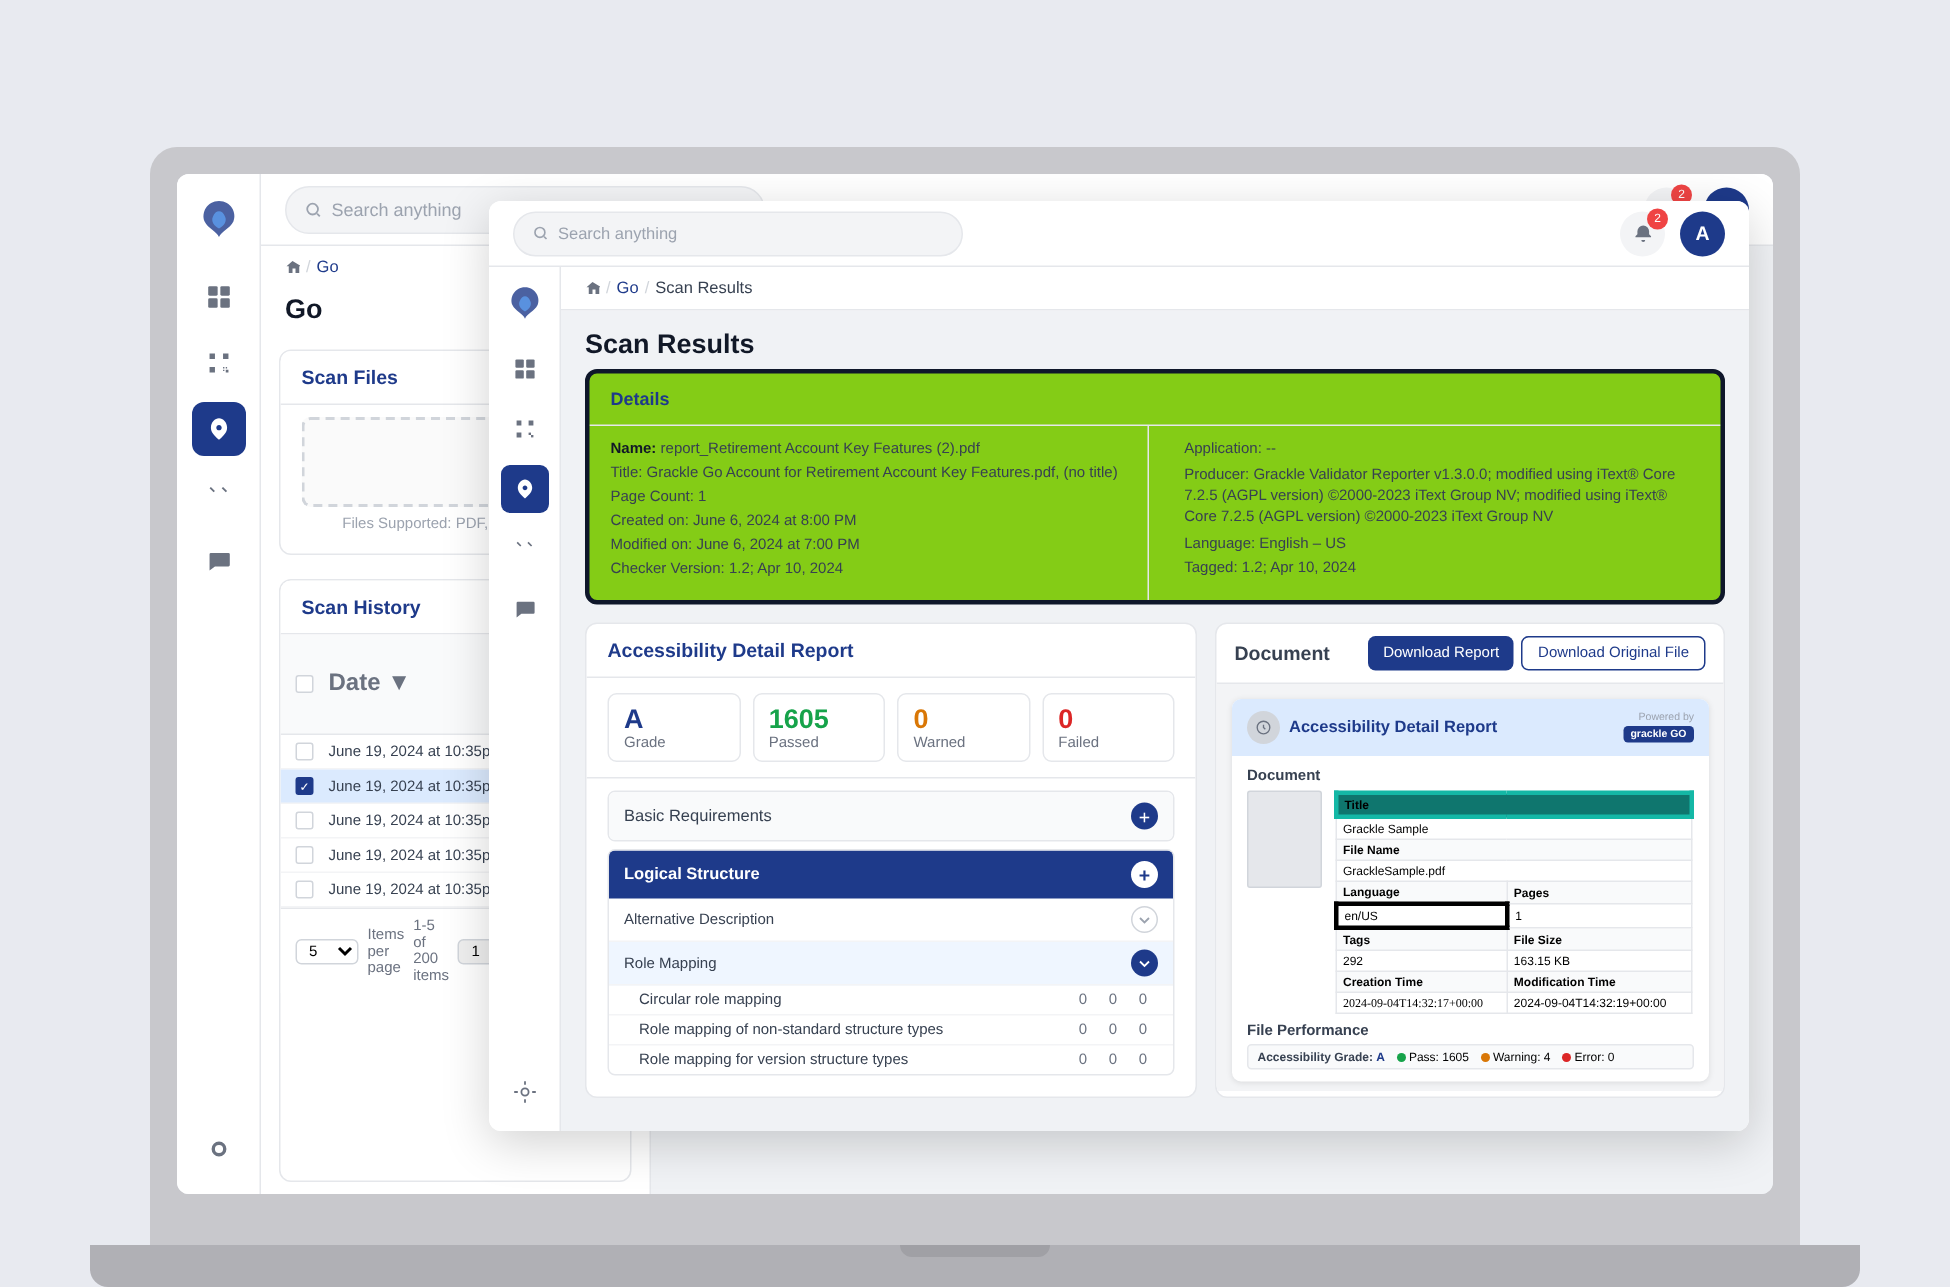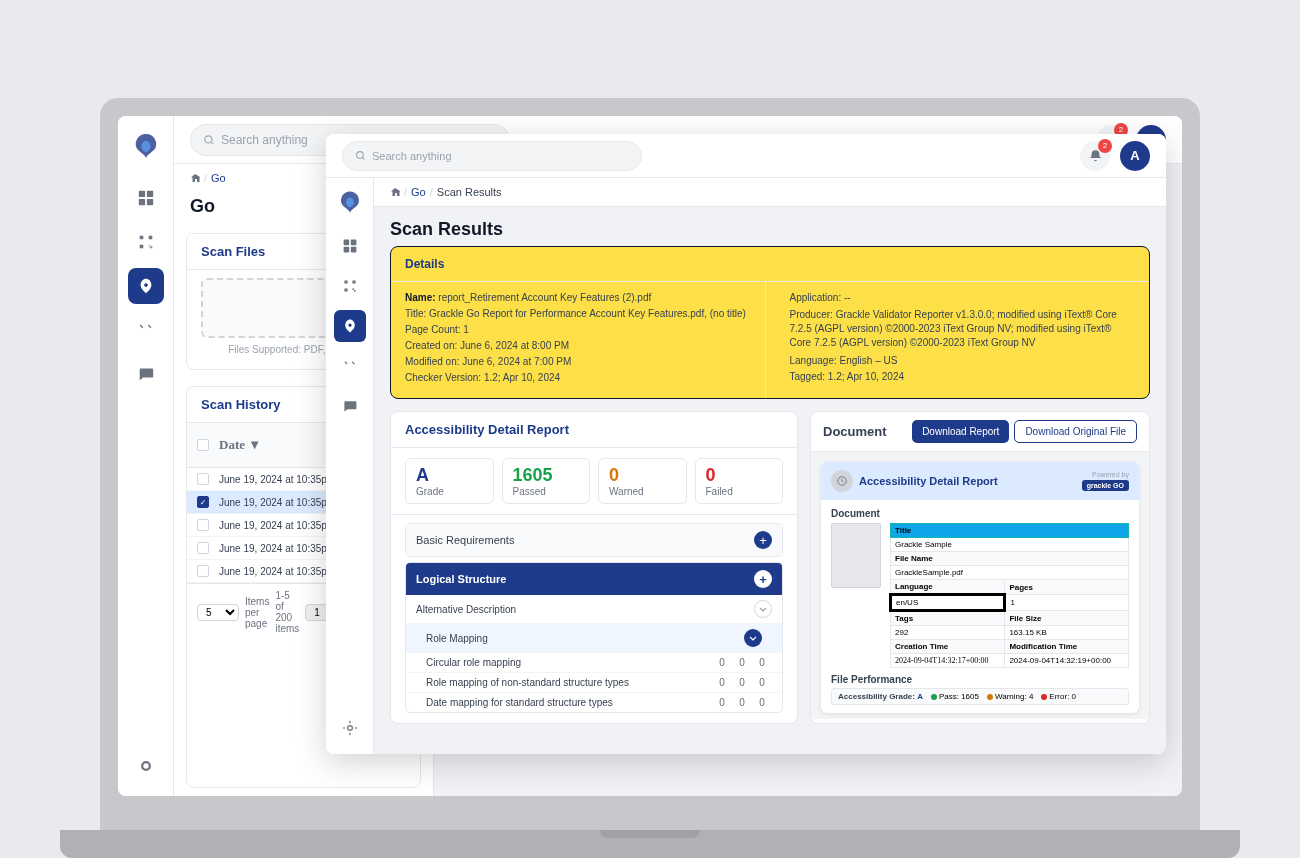--- a/index.html
+++ b/index.html
@@ -269,25 +269,24 @@
       background: #fff;
       border-bottom: 1px solid #e5e7eb;
       flex-shrink: 0;
     }
     .table-header-row {
       display: flex;
       align-items: center;
       padding: 6px 10px;
       background: #f9fafb;
       border-bottom: 1px solid #e5e7eb;
-      font-size: 13px;
+      font-size: 16px;
       font-weight: 600;
       color: #6b7280;
       flex-shrink: 0;
-      font-family: Liberation Serif, serif;
     }
     .th-check { width: 22px; flex-shrink: 0; }
     .th-date { width: 130px; flex-shrink: 0; }
     .th-file { flex: 1; }
     .table-row {
       display: flex;
       align-items: center;
       padding: 5px 10px;
       border-bottom: 1px solid #f3f4f6;
       font-size: 10px;
@@ -451,22 +450,22 @@
     .fw-page-title {
       padding: 12px 16px 6px;
       font-size: 18px;
       font-weight: 700;
       color: #111827;
     }
 
     
     .fw-details-section {
       margin: 0 16px 12px;
-      background: #fde047;
-      border: 1px solid #0f172a;
+      background: #84cc16;
+      border: 3px solid #0f172a;
       border-radius: 8px;
       overflow: hidden;
     }
     .fw-section-title {
       padding: 10px 14px;
       font-size: 12px;
       font-weight: 700;
       color: #1e3a8a;
       border-bottom: 1px solid #e5e7eb;
     }
@@ -779,21 +778,21 @@
             <div class="fw-page-title">Scan Results</div>
 
             <div class="fw-details-section">
               <div class="fw-section-title">Details</div>
               <div class="fw-details-grid">
                 <div class="fw-dl">
                   <div class="fw-detail">
                     <b>Name:</b> <span>report_Retirement Account Key Features (2).pdf</span>
                   </div>
                   <div class="fw-detail">
-                    <span>Title: Grackle Go Report for Performance Account Key Features.pdf, (no title)</span>
+                    <span>Title: Grackle Go Account for Retirement Account Key Features.pdf, (no title)</span>
                   </div>
                   <div class="fw-detail">
                     <span>Page Count: 1</span>
                   </div>
                   <div class="fw-detail">
                     <span>Created on: June 6, 2024 at 8:00 PM</span>
                   </div>
                   <div class="fw-detail">
                     <span>Modified on: June 6, 2024 at 7:00 PM</span>
                   </div>
@@ -858,42 +857,42 @@
 
                     <div style="padding:0;">
                       <div style="padding:5px 10px;font-size:10px;color:#374151;border-bottom:1px solid #f3f4f6;display:flex;align-items:center;">
                         <span style="flex:1;">Alternative Description</span>
                         <div style="width:18px;height:18px;border-radius:50%;border:1px solid #d1d5db;display:flex;align-items:center;justify-content:center;cursor:pointer;">
                           <svg width="10" height="10" viewBox="0 0 10 10" fill="#9ca3af">
                               <path d="M2 4l3 3 3-3" stroke="#9ca3af" stroke-width="1.2" fill="none"></path>
                             </svg>
                         </div>
                       </div>
-                      <div style="padding:5px 20px;font-size:10px;color:#374151;border-bottom:1px solid #f3f4f6;display:flex;align-items:center;background:#eff6ff;">
+                      <div style="padding:5px 10px;font-size:10px;color:#374151;border-bottom:1px solid #f3f4f6;display:flex;align-items:center;background:#eff6ff;">
                         <span style="flex:1;">Role Mapping</span>
                         <div style="width:18px;height:18px;background:#1e3a8a;border-radius:50%;display:flex;align-items:center;justify-content:center;cursor:pointer;">
                           <svg width="10" height="10" viewBox="0 0 10 10" fill="#fff">
                               <path d="M2 4l3 3 3-3" stroke="#fff" stroke-width="1.2" fill="none"></path>
                             </svg>
                         </div>
                       </div>
                       <div style="padding:4px 10px 4px 20px;font-size:10px;color:#374151;border-bottom:1px solid #f3f4f6;display:flex;align-items:center;">
                         <span style="flex:1;">Circular role mapping</span>
                         <span style="width:20px;text-align:center;color:#6b7280;">0</span>
                         <span style="width:20px;text-align:center;color:#6b7280;">0</span>
                         <span style="width:20px;text-align:center;color:#6b7280;">0</span>
                       </div>
                       <div style="padding:4px 10px 4px 20px;font-size:10px;color:#374151;border-bottom:1px solid #f3f4f6;display:flex;align-items:center;">
                         <span style="flex:1;">Role mapping of non-standard structure types</span>
                         <span style="width:20px;text-align:center;color:#6b7280;">0</span>
                         <span style="width:20px;text-align:center;color:#6b7280;">0</span>
                         <span style="width:20px;text-align:center;color:#6b7280;">0</span>
                       </div>
                       <div style="padding:4px 10px 4px 20px;font-size:10px;color:#374151;display:flex;align-items:center;">
-                        <span style="flex:1;">Date mapping for standard structure types</span>
+                        <span style="flex:1;">Role mapping for version structure types</span>
                         <span style="width:20px;text-align:center;color:#6b7280;">0</span>
                         <span style="width:20px;text-align:center;color:#6b7280;">0</span>
                         <span style="width:20px;text-align:center;color:#6b7280;">0</span>
                       </div>
                     </div>
                   </div>
                 </div>
               </div>
 
               <div style="width:340px;background:#fff;border:1px solid #e5e7eb;border-radius:8px;overflow:hidden;flex-shrink:0;">
@@ -925,21 +924,21 @@
 
                     <div style="padding:8px 10px;">
 
                       <div style="font-size:10px;font-weight:700;color:#374151;margin-bottom:4px;">Document</div>
                       <div style="display:flex;gap:8px;">
                         <div style="width:50px;height:65px;background:#e5e7eb;border:1px solid #d1d5db;border-radius:2px;flex-shrink:0;"></div>
                         <div style="flex:1;">
                           <table style="width:100%;border-collapse:collapse;font-size:8px;">
                             <tbody>
                                 <tr>
-                              <th style="padding:2px 4px;background:#0ea5e9;border:1px solid #14b8a6;font-weight:600;text-align:left;" colspan="2">Title</th>
+                              <th style="padding:2px 4px;background:#0f766e;border:3px solid #14b8a6;font-weight:600;text-align:left;" colspan="2">Title</th>
                             </tr>
                             <tr>
                               <td style="padding:2px 4px;border:1px solid #e5e7eb;" colspan="2">Grackle Sample</td>
                             </tr>
                             <tr>
                               <th style="padding:2px 4px;background:#f9fafb;border:1px solid #e5e7eb;font-weight:600;text-align:left;" colspan="2">File Name</th>
                             </tr>
                             <tr>
                               <td style="padding:2px 4px;border:1px solid #e5e7eb;" colspan="2">GrackleSample.pdf</td>
                             </tr>

